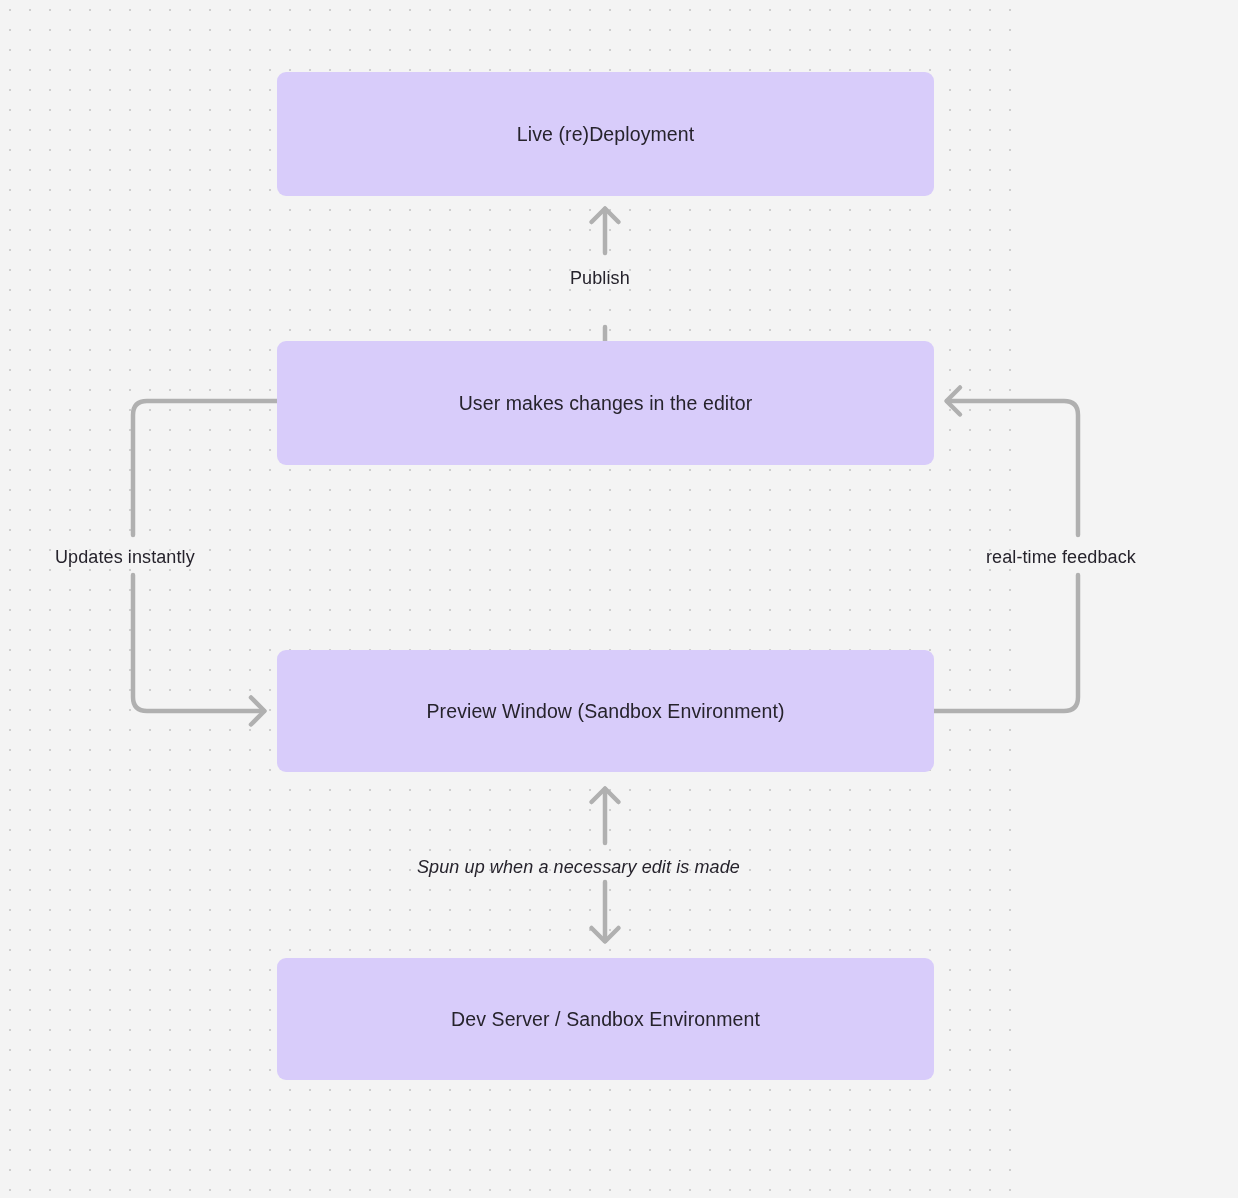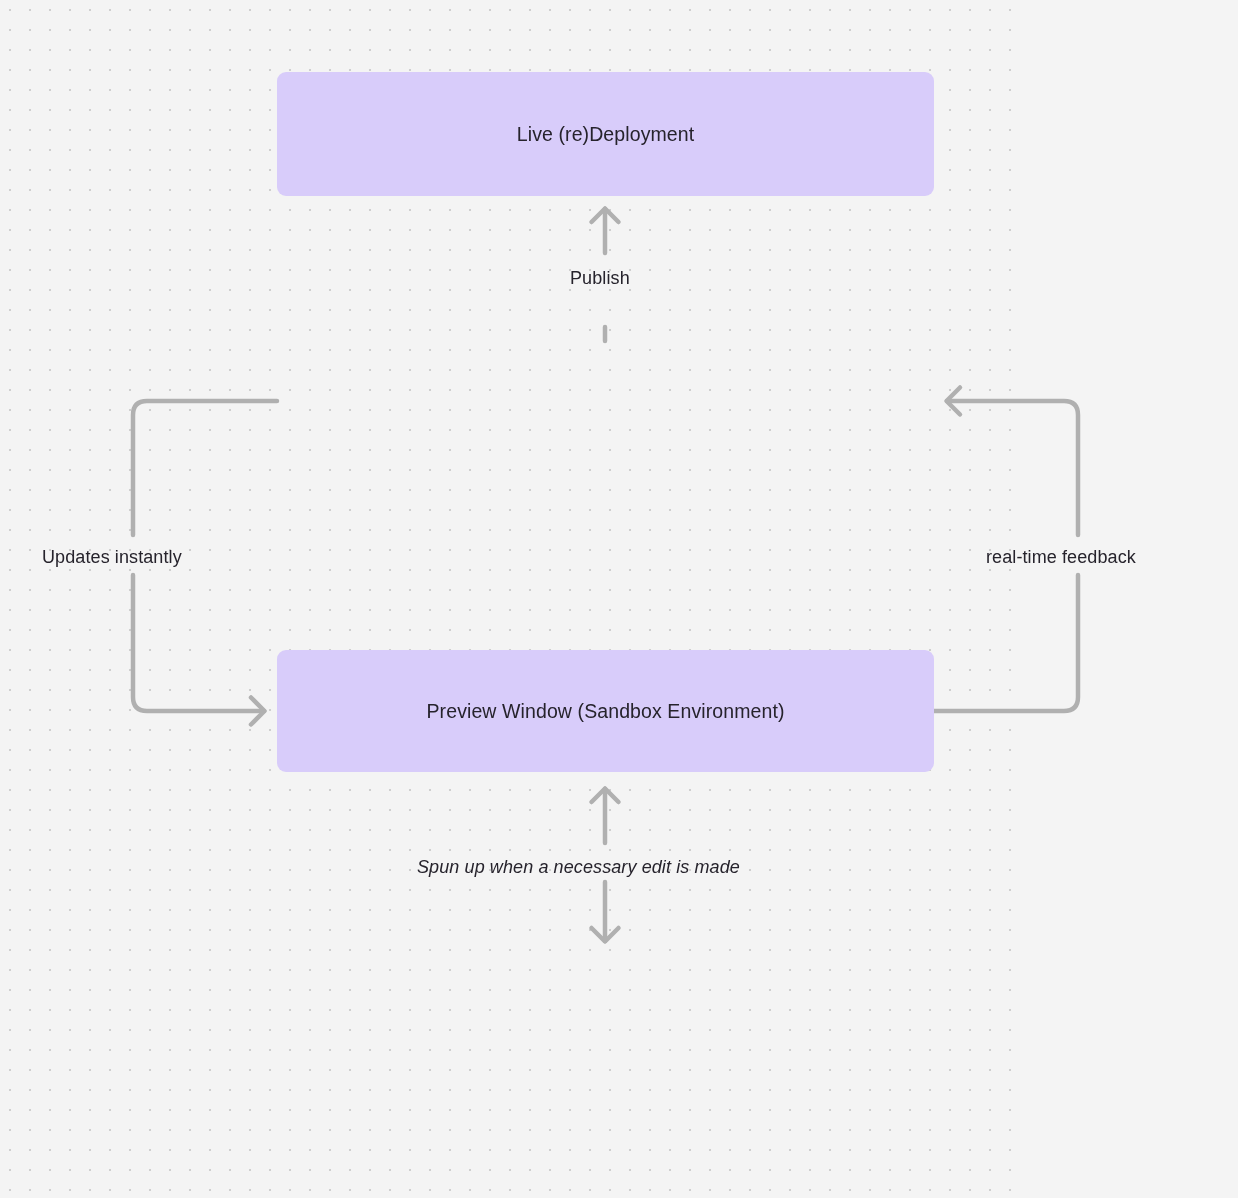--- a/index.html
+++ b/index.html
@@ -63,21 +63,21 @@
   }
 
   
   #node-live-deployment { left: 277px; top: 72px; width: 657px; height: 124px; }
   #node-user-changes    { left: 277px; top: 341px; width: 657px; height: 124px; }
   #node-preview-window  { left: 277px; top: 650px; width: 657px; height: 122px; }
   #node-dev-server      { left: 277px; top: 958px; width: 657px; height: 122px; }
 
   
   #label-publish        { left: 570px; top: 261px; margin-top: 8px; }
-  #label-updates        { left: 42px;  top: 548px; }
+  #label-updates        { left: 55px;  top: 548px; }
   #label-realtime       { left: 986px; top: 548px; }
   #label-spun-up        { left: 417px; top: 858px; font-style: italic; }
 </style>
 </head>
 <body>
 
 <div id="canvas">
 
   <svg id="edge-layer" viewBox="0 0 1238 1198" width="1238" height="1198" xmlns="http://www.w3.org/2000/svg">
     <g fill="none" stroke="#b0b0b0" stroke-width="4.5" stroke-linecap="round" stroke-linejoin="round">
@@ -107,25 +107,31 @@
         <path d="M 591.5 928 L 605 941.5 L 618.5 928"></path>
       </g>
 
     </g>
   </svg>
 
   <div class="node" id="node-live-deployment">
     <span class="node-label">Live (re)Deployment</span>
   </div>
 
+  <div class="node" id="node-user-changes">
+    <span class="node-label">User makes changes in the editor</span>
+  </div>
 
   <div class="node" id="node-preview-window">
     <span class="node-label">Preview Window (Sandbox Environment)</span>
   </div>
 
+  <div class="node" id="node-dev-server">
+    <span class="node-label">Dev Server / Sandbox Environment</span>
+  </div>
 
   <div class="edge-label" id="label-publish">Publish</div>
 
   <div class="edge-label" id="label-updates">Updates instantly</div>
 
   <div class="edge-label" id="label-realtime">real-time feedback</div>
 
   <div class="edge-label" id="label-spun-up">Spun up when a necessary edit is made</div>
 
 </div>

